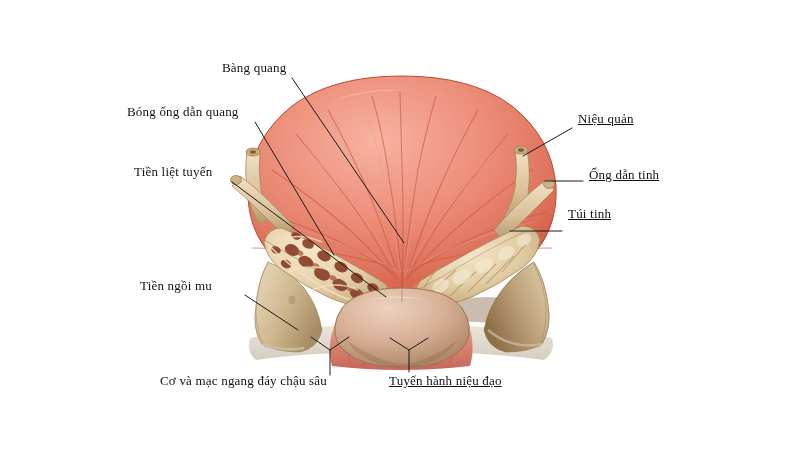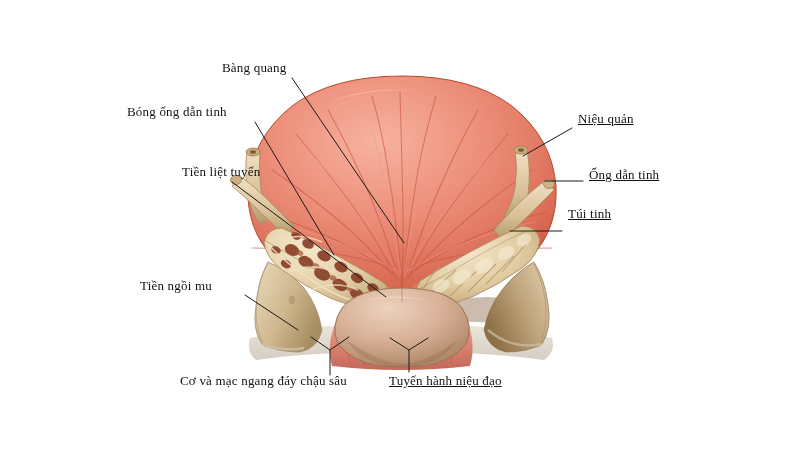--- a/index.html
+++ b/index.html
@@ -271,27 +271,27 @@
       <polyline points="409,372 409,350 390,338"></polyline>
       <polyline points="409,350 428,338"></polyline>
       <line x1="572" y1="128" x2="523" y2="156"></line>
       <line x1="583" y1="181" x2="545" y2="181"></line>
       <line x1="562" y1="231" x2="510" y2="231"></line>
     </g>
   </svg>
 
   <div class="lbl l" style="left:222px; top:61px;">Bàng quang</div>
 
-  <div class="lbl l" style="left:127px; top:105px;">Bóng ống dẫn tinh</div>
-
-  <div class="lbl l" style="left:134px; top:165px;margin-left:48px;">Tiền liệt tuyến</div>
+  <div class="lbl l" style="left:127px; top:105px;">Bóng ống dẫn quang</div>
+
+  <div class="lbl l" style="left:134px; top:165px;">Tiền liệt tuyến</div>
 
   <div class="lbl l" style="left:140px; top:279px;">Tiền ngồi mu</div>
 
-  <div class="lbl l" style="left:180px; top:374px;">Cơ và mạc ngang đáy chậu sâu</div>
+  <div class="lbl l" style="left:160px; top:374px;">Cơ và mạc ngang đáy chậu sâu</div>
 
   <div class="lbl r" style="left:389px; top:374px;">Tuyến hành niệu đạo</div>
 
   <div class="lbl r" style="left:578px; top:112px;">Niệu quản</div>
 
   <div class="lbl r" style="left:589px; top:168px;">Ống dẫn tinh</div>
 
   <div class="lbl r" style="left:568px; top:207px;">Túi tinh</div>
 
 </div>

